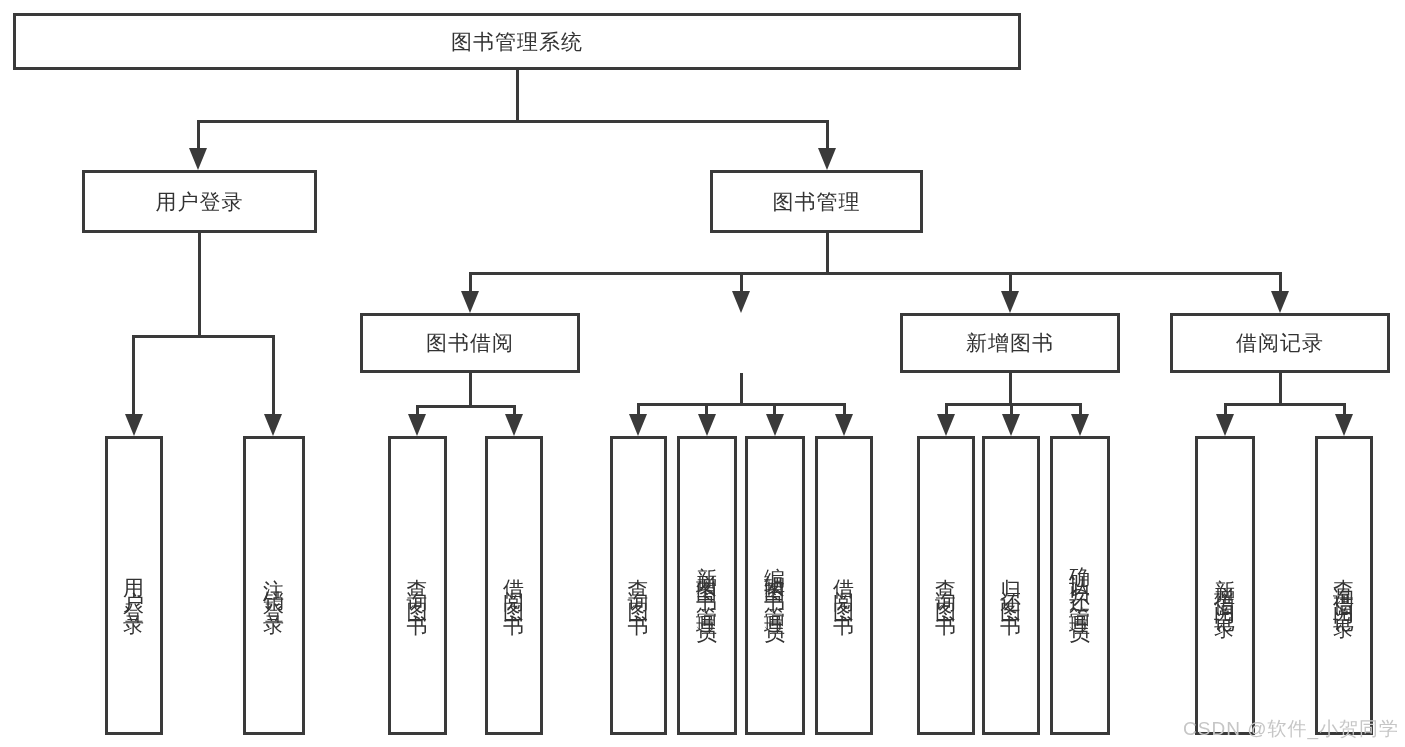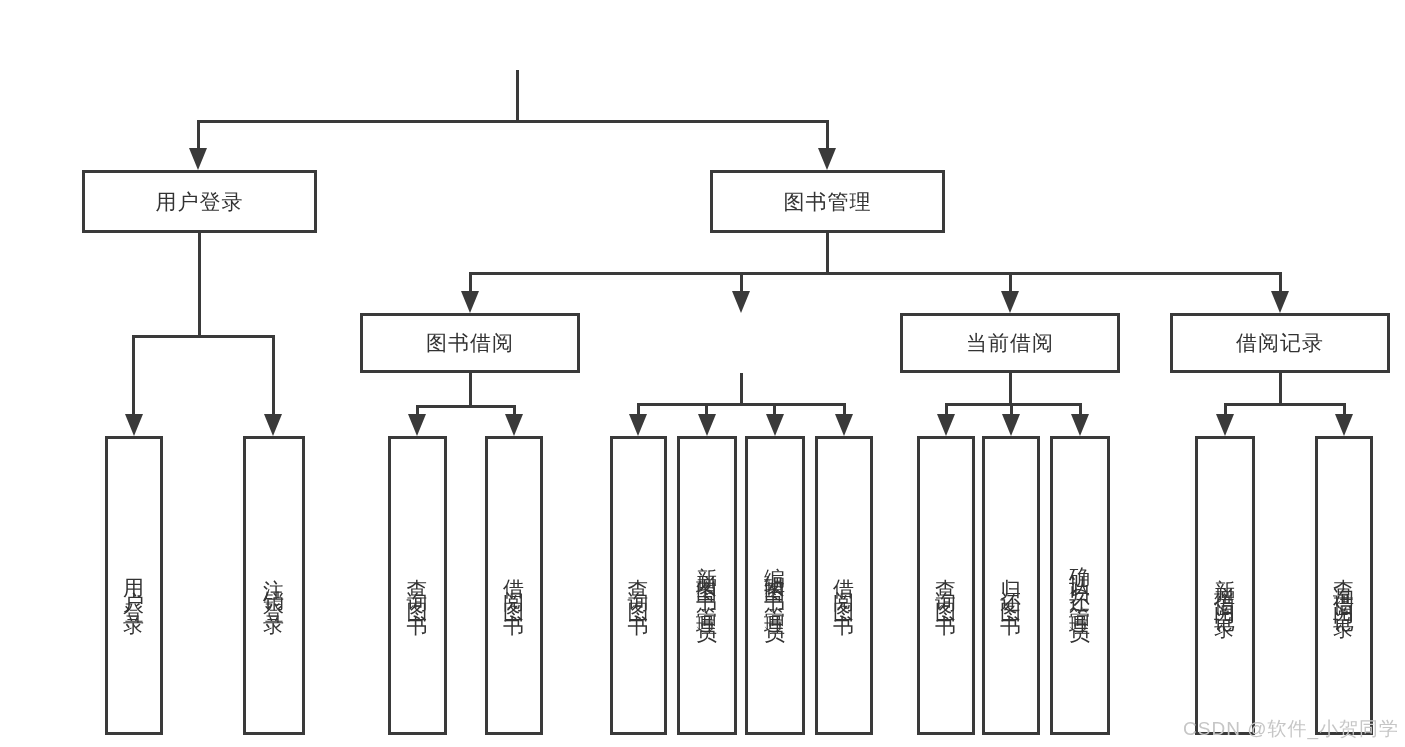--- a/index.html
+++ b/index.html
@@ -50,29 +50,30 @@
     letter-spacing:1px;
     z-index:5;
     margin-left:16px;
   }
 </style>
 </head>
 <body>
 
 <div class="stage">
 
+  <div class="node" style="left:13px;top:13px;width:1008px;height:57px;">图书管理系统</div>
 
   <div class="node" style="left:82px;top:170px;width:235px;height:63px;">用户登录</div>
 
-  <div class="node" style="left:710px;top:170px;width:235px;height:63px;">图书管理</div>
+  <div class="node" style="left:710px;top:170px;width:213px;height:63px;">图书管理</div>
 
   <div class="node" style="left:360px;top:313px;width:220px;height:60px;">图书借阅</div>
 
 
-  <div class="node" style="left:900px;top:313px;width:220px;height:60px;">当前借阅</div>
+  <div class="node" style="left:900px;top:313px;width:220px;height:60px;">新增图书</div>
 
   <div class="node" style="left:1170px;top:313px;width:220px;height:60px;">借阅记录</div>
 
   <div class="node leaf short" style="left:105px;top:436px;width:58px;height:299px;">用户登录</div>
 
   <div class="node leaf short" style="left:243px;top:436px;width:62px;height:299px;">注销登录</div>
 
   <div class="node leaf short" style="left:388px;top:436px;width:59px;height:299px;">查询图书</div>
 
   <div class="node leaf short" style="left:485px;top:436px;width:58px;height:299px;">借阅图书</div>

